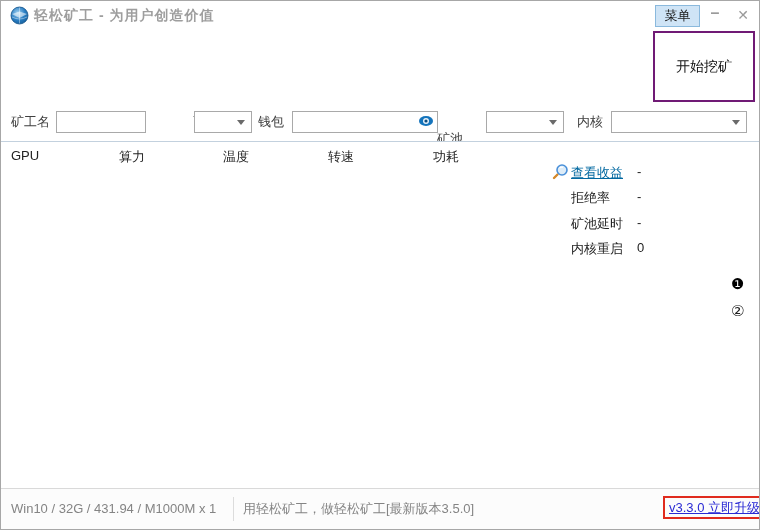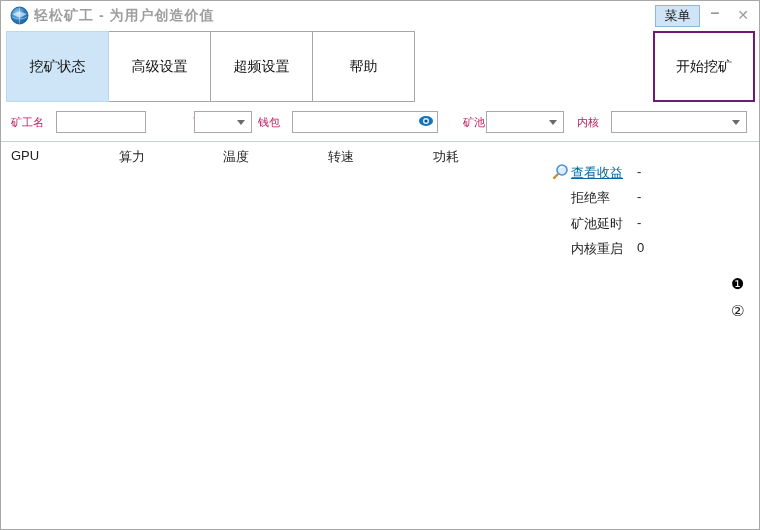--- a/index.html
+++ b/index.html
@@ -36,21 +36,21 @@
   }
   .tab:first-child { margin-left:0; }
   .tab.active { background:#cde5f6; border-color:#bcd8ee; position:relative; z-index:1; }
   .start-btn {
     position:absolute; left:652px; top:30px; width:102px; height:71px;
     background:#fff; border:2px solid #701a75; font-size:14px; color:#111;
     display:flex; align-items:center; justify-content:center; cursor:pointer;
   }
   
   .form-row { position:absolute; left:0; top:109px; height:24px; width:100%; }
-  .f-label { position:absolute; top:0; height:24px; line-height:24px; font-size:11px; color:#be185d; }
+  .f-label { position:absolute; top:0; height:24px; line-height:24px; font-size:13px; color:#404040; }
   .f-input {
     position:absolute; top:1px; height:22px; border:1px solid #a9a9a9; background:#fff;
     font-size:13px; color:#222; padding:0 4px; outline:none;
     font-family:"Liberation Sans","DejaVu Sans",sans-serif;
   }
   .combo {
     position:absolute; top:1px; height:22px; border:1px solid #a9a9a9; background:#fff;
     cursor:pointer;
   }
   .combo .val { position:absolute; left:4px; top:0; line-height:20px; font-size:13px; color:#222; }
@@ -109,47 +109,41 @@
       <path d="M2 8 L9.5 5.5 L17 8 L9.5 12 Z" fill="#ffffff" opacity="0.55"></path>
       <path d="M9.5 1.5 L9.5 17.5" stroke="#ffffff" stroke-width="0.8" opacity="0.5"></path>
       <path d="M2 11 Q9.5 15 17 11" stroke="#ffffff" stroke-width="0.8" fill="none" opacity="0.5"></path>
     </svg>
     <div class="win-title">轻松矿工 - 为用户创造价值</div>
     <div class="menu-btn">菜单</div>
     <div class="win-ctl min-btn">–</div>
     <div class="win-ctl close-btn">✕</div>
   </div>
 
-  <div class="tabbar">
-    <div class="tab active">挖矿状态</div>
-    <div class="tab">高级设置</div>
-    <div class="tab">超频设置</div>
-    <div class="tab">帮助</div>
-  </div>
   <div class="start-btn">开始挖矿</div>
 
   <div class="form-row">
     <div class="f-label" style="left:10px;">矿工名</div>
     <input class="f-input" style="left: 55px; width: 90px;" value="">
 
     <div class="f-label" style="left:160px;margin-left:32px;">币种</div>
     <div class="combo" style="left:193px; width:58px;">
       <span class="val"></span>
       <span class="arrow"></span>
     </div>
 
     <div class="f-label" style="left:257px;">钱包</div>
     <input class="f-input" style="left: 291px; width: 146px; padding-right: 22px;" value="">
     <svg class="eye" style="left:417px;" viewBox="0 0 16 14">
       <ellipse cx="8" cy="7" rx="7" ry="5" fill="#1474bc"></ellipse>
       <circle cx="8" cy="7" r="3" fill="#e8f2fa"></circle>
       <circle cx="8" cy="7" r="1.6" fill="#0d4d80"></circle>
     </svg>
 
-    <div class="f-label" style="left:462px;">矿池</div>
+    <div class="f-label" style="left:436px;margin-top:17px;">矿池</div>
     <div class="combo" style="left:485px; width:78px;">
       <span class="val"></span>
       <span class="arrow"></span>
     </div>
 
     <div class="f-label" style="left:576px;">内核</div>
     <div class="combo" style="left:610px; width:136px;">
       <span class="val"></span>
       <span class="arrow"></span>
     </div>
@@ -184,14 +178,22 @@
 
     <div class="stat-row" style="top:98px; left:0; right:16px;">
       <span class="stat-label">内核重启</span>
       <span class="stat-value">0</span>
     </div>
 
     <div class="badge badge-filled">❶</div>
     <div class="badge badge-outline">②</div>
   </div>
 
+  <div class="statusbar">
+    <div class="sb-text sb-sys">Win10  / 32G / 431.94 / M1000M x 1</div>
+    <div class="sb-divider"></div>
+    <div class="sb-text sb-slogan">用轻松矿工，做轻松矿工[最新版本3.5.0]</div>
+    <div class="upgrade-box">
+      <span class="upgrade-link">v3.3.0 立即升级</span>
+    </div>
+  </div>
 
 </div>
 
 </body></html>

